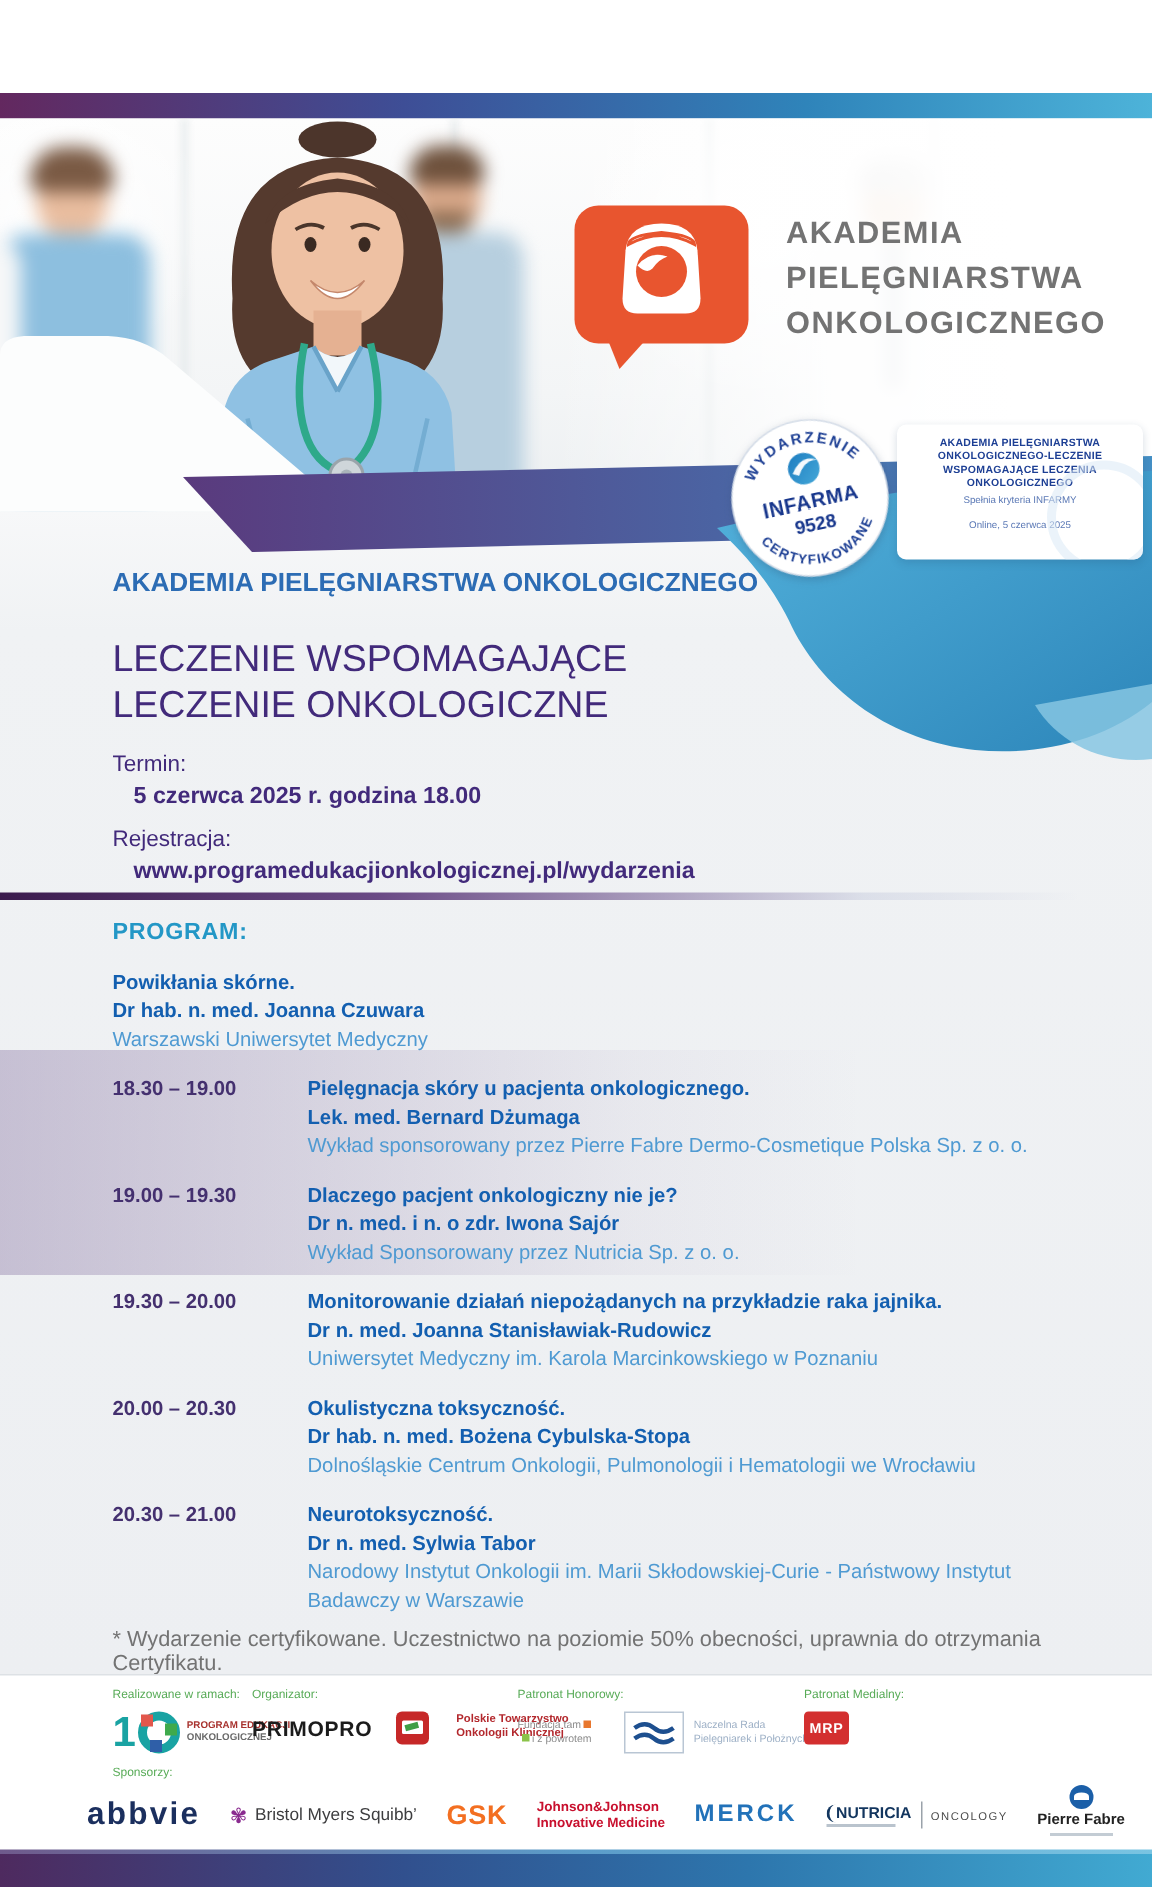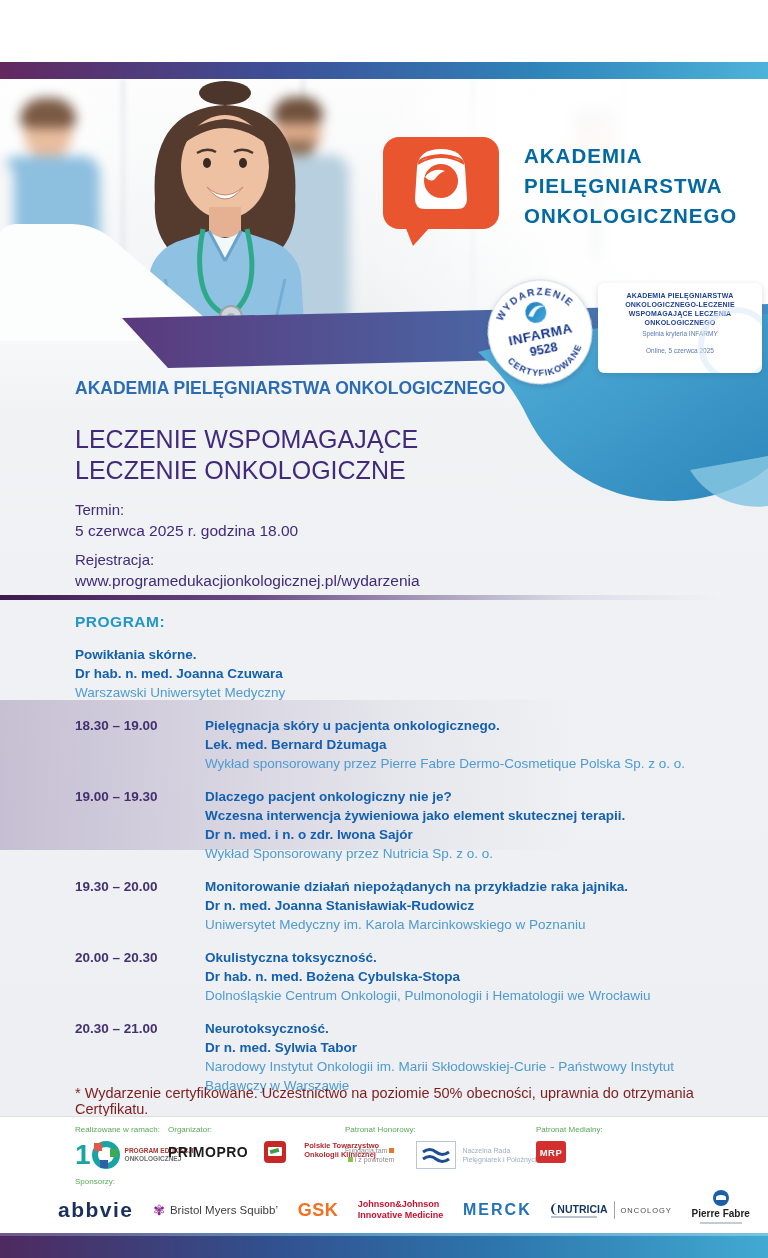--- a/index.html
+++ b/index.html
@@ -27,54 +27,54 @@
   .swoosh-white{position:absolute;left:0;top:79px;}
   
   .content-bg{position:absolute;left:0;top:341px;width:768px;height:775px;
     background:linear-gradient(180deg,#f7f8f9 0,#f0f2f4 80px,#edeff2 100%);}
   .decor{position:absolute;left:0;top:290px;z-index:3;}
   
   .logo-box{position:absolute;left:383px;top:137px;z-index:4;}
   .bubble{position:relative;width:116px;height:92px;background:#e8552f;border-radius:16px;}
   .bubble::after{content:'';position:absolute;left:22px;bottom:-17px;width:0;height:0;
     border-left:8px solid transparent;border-right:18px solid transparent;border-top:20px solid #e8552f;}
-  .logo-text{position:absolute;left:524px;top:141px;z-index:4;color:#0369a1;font-weight:bold;
+  .logo-text{position:absolute;left:524px;top:141px;z-index:4;color:#737373;font-weight:bold;
     font-size:20.5px;line-height:30px;letter-spacing:1px;}
   
   .badge{position:absolute;left:484px;top:276px;z-index:6;transform:rotate(-12deg);
     filter:drop-shadow(0 2px 3px rgba(40,60,90,.25));}
   .cert-card{position:absolute;left:598px;top:283px;width:164px;height:90px;background:#fff;
     border-radius:6px;z-index:5;box-shadow:0 2px 6px rgba(30,60,100,.18);text-align:center;
     padding:8px 8px 0 8px;box-sizing:border-box;overflow:hidden;}
   .cert-title{font-size:7px;font-weight:bold;color:#1d3f94;line-height:9px;letter-spacing:.2px;}
   .cert-sub{font-size:6.5px;color:#5a78b5;margin-top:3px;}
   .cert-date{font-size:6.5px;color:#5a78b5;margin-top:10px;}
   .cert-mark{position:absolute;right:-12px;bottom:-10px;width:64px;height:64px;border:6px solid #dbeaf5;
     border-radius:50%;opacity:.55;}
   
   .kicker{position:absolute;left:75px;top:378px;z-index:5;font-size:17.5px;font-weight:bold;color:#2c6cb4;}
   .h1{position:absolute;left:75px;top:424px;z-index:5;font-size:25px;font-weight:normal;color:#422a7b;line-height:31px;}
   .meta{position:absolute;left:75px;z-index:5;font-size:15px;color:#422a7b;line-height:21px;}
-  .meta .b{font-weight:normal;font-size:15.5px;}
+  .meta .b{font-weight:bold;font-size:15.5px;margin-left:14px;}
   .m1{top:499px;} .m2{top:549px;}
   .divider-grad{position:absolute;left:0;top:595px;width:720px;height:5px;z-index:2;
     background:linear-gradient(90deg,#3b1b4d 0%,#6a4a85 35%,rgba(140,150,190,.2) 80%,rgba(140,150,190,0) 100%);}
   
   .prog-head{position:absolute;left:75px;top:613px;z-index:5;font-size:15.5px;font-weight:bold;
     color:#2397c6;letter-spacing:.5px;}
   .hl-band{position:absolute;left:0;top:700px;width:768px;height:150px;z-index:1;
     background:linear-gradient(90deg,rgba(104,78,138,.30) 0%,rgba(104,78,138,.17) 30%,rgba(104,78,138,.05) 55%,rgba(104,78,138,0) 75%);}
   .p-list{position:absolute;left:75px;top:645px;width:660px;z-index:5;}
   .p-item{display:flex;margin-bottom:14px;}
   .p-time{width:130px;flex:0 0 130px;font-size:13.5px;font-weight:bold;color:#44306f;line-height:19px;}
   .p-content{flex:1;}
   .p-line{font-size:13.5px;line-height:19px;}
   .p-line.title,.p-line.speaker{font-weight:bold;color:#135fb0;}
   .p-line.note{color:#4f9ad2;}
-  .footnote{position:absolute;left:75px;top:1085px;width:640px;z-index:5;font-size:14.5px;color:#7f1d1d;}
+  .footnote{position:absolute;left:75px;top:1085px;width:640px;z-index:5;font-size:14.5px;color:#737373;}
   
   .footer{position:absolute;left:0;top:1116px;width:768px;height:116px;background:#fff;z-index:5;
     border-top:1px solid #dde1e5;}
   .fgroup{position:absolute;}
   .flabel{font-size:8px;color:#58ab57;margin-bottom:7px;}
   .lrow{display:flex;align-items:center;gap:16px;}
   .fg1{left:75px;top:8px;} .fg2{left:168px;top:8px;} .fg3{left:345px;top:8px;} .fg4{left:536px;top:8px;}
   .sp-label{position:absolute;left:75px;top:60px;font-size:8px;color:#58ab57;}
   .sp-row{position:absolute;left:58px;right:18px;top:72px;height:42px;display:flex;
     align-items:center;justify-content:space-between;}
@@ -278,21 +278,20 @@
         <div class="p-content">
           <div class="p-line title">Pielęgnacja skóry u pacjenta onkologicznego.</div>
           <div class="p-line speaker">Lek. med. Bernard Dżumaga</div>
           <div class="p-line note">Wykład sponsorowany przez Pierre Fabre Dermo-Cosmetique Polska Sp. z o. o.</div>
         </div>
       </div>
       <div class="p-item">
         <div class="p-time">19.00 – 19.30</div>
         <div class="p-content">
           <div class="p-line title">Dlaczego pacjent onkologiczny nie je?</div>
-          <div class="p-line title">Wczesna interwencja żywieniowa jako element skutecznej terapii.</div>
           <div class="p-line speaker">Dr n. med. i n. o zdr. Iwona Sajór</div>
           <div class="p-line note">Wykład Sponsorowany przez Nutricia Sp. z o. o.</div>
         </div>
       </div>
       <div class="p-item">
         <div class="p-time">19.30 – 20.00</div>
         <div class="p-content">
           <div class="p-line title">Monitorowanie działań niepożądanych na przykładzie raka jajnika.</div>
           <div class="p-line speaker">Dr n. med. Joanna Stanisławiak-Rudowicz</div>
           <div class="p-line note">Uniwersytet Medyczny im. Karola Marcinkowskiego w Poznaniu</div>

